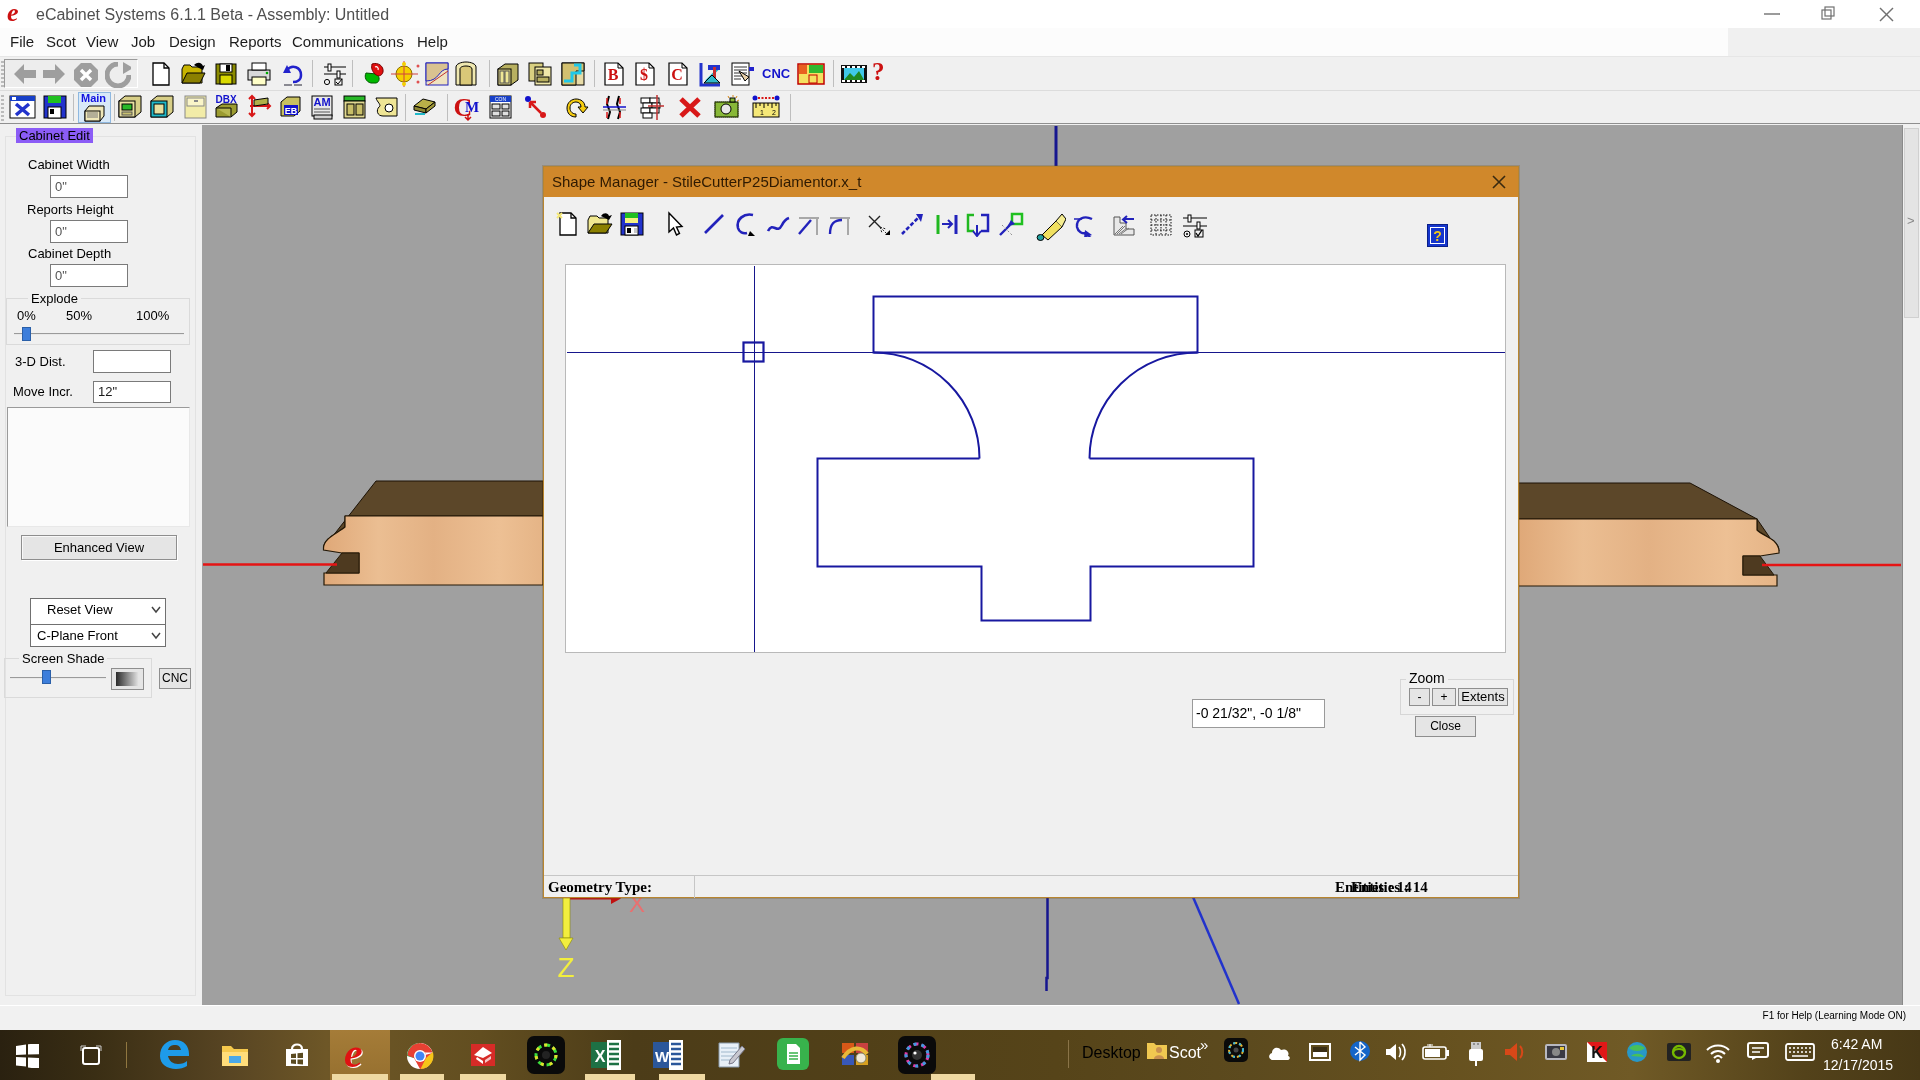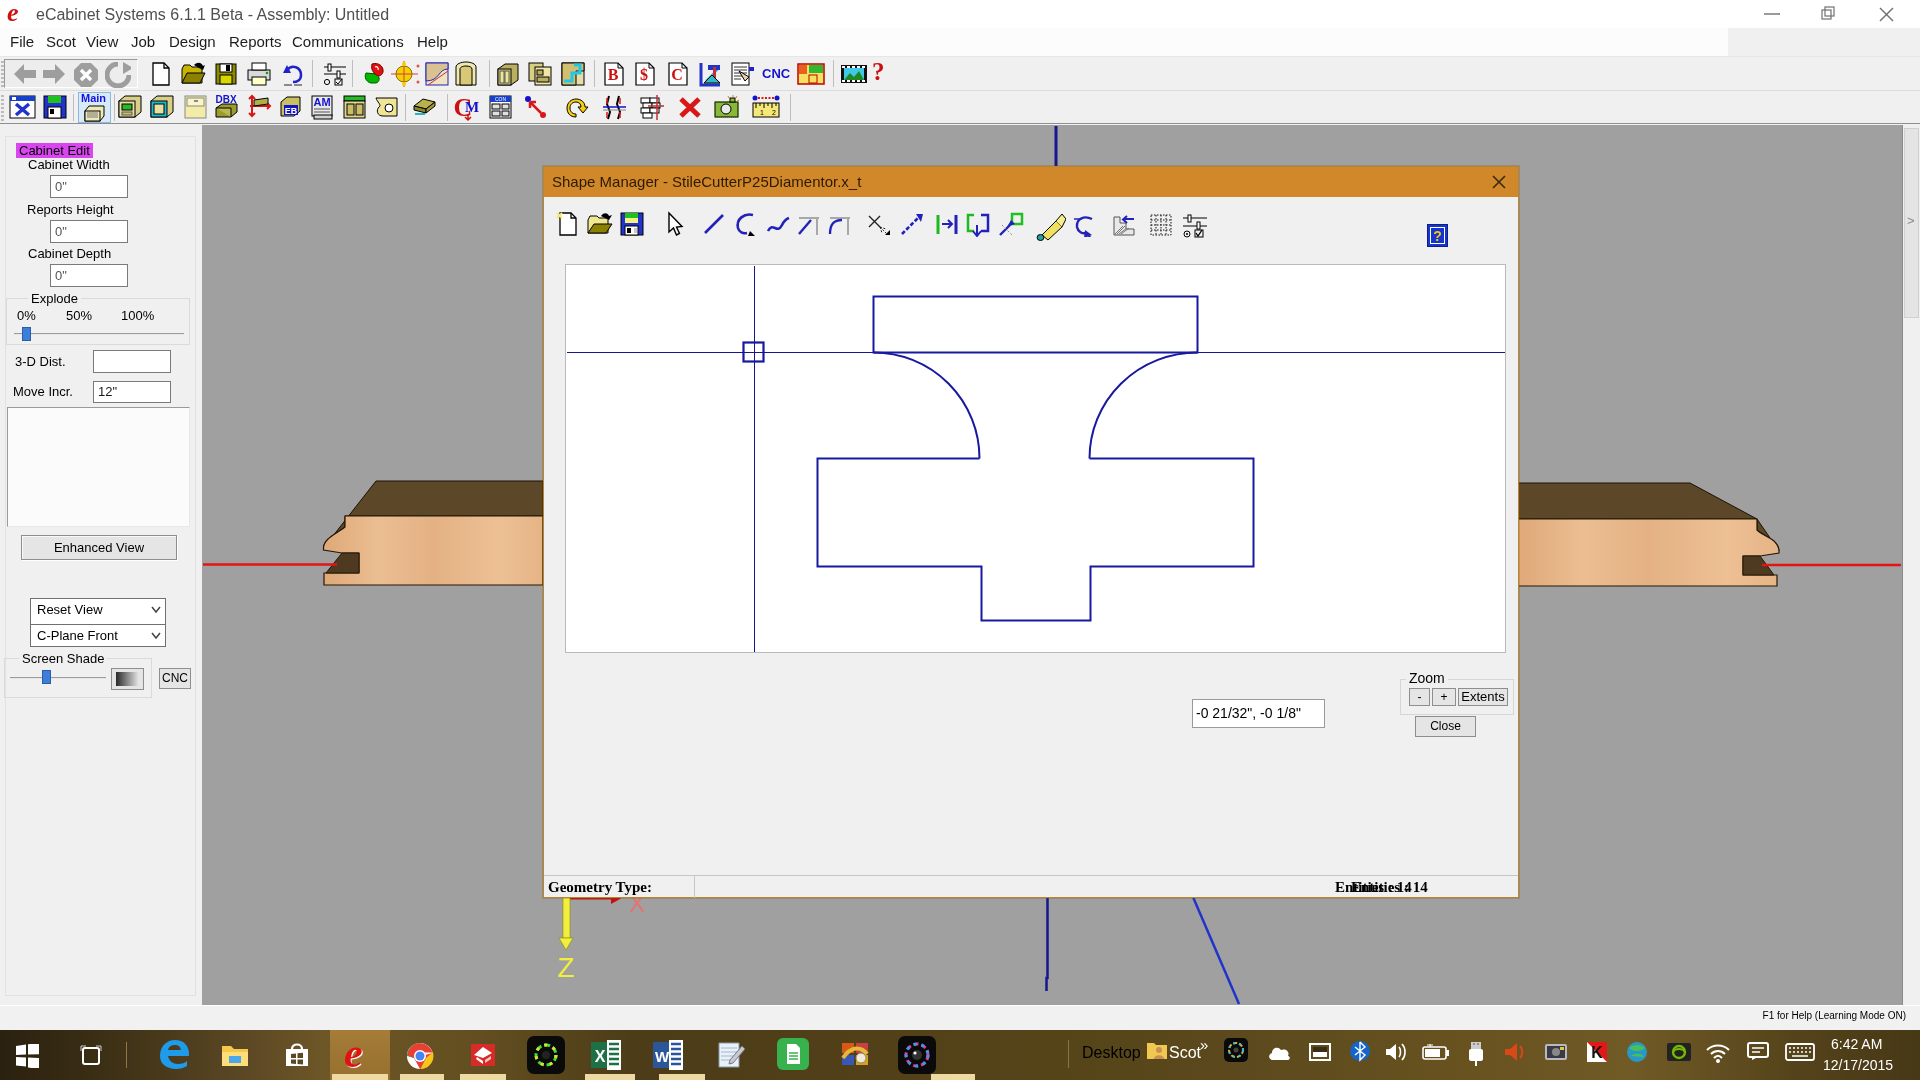--- a/index.html
+++ b/index.html
@@ -336,41 +336,41 @@
         <text x="9" y="21" font-size="7" fill="#000">1</text>
         <text x="21" y="21" font-size="7" fill="#000">2</text>
         <circle cx="4" cy="4" r="2.5" fill="#1212CC"></circle>
         <circle cx="26" cy="4" r="2.5" fill="#1212CC"></circle>
         <path d="M7 4 H23" stroke="#D81818" stroke-width="2" stroke-dasharray="2 1.5"></path>
       </svg>
       <div class="vsep1" style="left:790px"></div>
     </div>
 <div id="leftpanel">
 <div class="gb" style="left:5px;top:11px;width:191px;height:860px;border-color:#E2E2E2"></div>
-<div class="lbl" style="left:16px;top:18px;background:#d946ef;padding:0 3px">Cabinet Edit</div>
+<div class="lbl" style="left:16px;top:3px;background:#8b5cf6;padding:0 3px">Cabinet Edit</div>
 <div class="lbl" style="left:28px;top:32px">Cabinet Width</div>
 <div class="inp" style="left:50px;top:50px;width:78px;height:23px;line-height:21px;color:#555">0"</div>
 <div class="lbl" style="left:27px;top:77px">Reports Height</div>
 <div class="inp" style="left:50px;top:95px;width:78px;height:23px;line-height:21px;color:#555">0"</div>
 <div class="lbl" style="left:28px;top:121px">Cabinet Depth</div>
 <div class="inp" style="left:50px;top:139px;width:78px;height:23px;line-height:21px;color:#555">0"</div>
 <div class="gb" style="left:6px;top:173px;width:184px;height:47px;border-color:#DADADA"></div>
 <div class="lbl" style="left:28px;top:166px;background:#F0F0F0;padding:0 3px">Explode</div>
 <div class="lbl" style="left:17px;top:183px">0%</div>
 <div class="lbl" style="left:66px;top:183px">50%</div>
-<div class="lbl" style="left:121px;top:183px">100%</div>
+<div class="lbl" style="left:136px;top:183px">100%</div>
 <div class="track" style="left:14px;top:208px;width:170px"></div>
 <div class="thumb" style="left:22px;top:202px"></div>
 <div class="lbl" style="left:15px;top:229px">3-D Dist.</div>
 <div class="inp" style="left:93px;top:225px;width:78px;height:23px"></div>
 <div class="lbl" style="left:13px;top:259px">Move Incr.</div>
 <div class="inp" style="left:93px;top:256px;width:78px;height:22px;line-height:20px">12"</div>
 <div class="abs" style="left:7px;top:282px;width:183px;height:120px;background:#FBFBFB;border:1px solid #9A9A9A;border-bottom-color:#E8E8E8;border-right-color:#E8E8E8"></div>
 <div class="btn" style="left:21px;top:410px;width:156px;height:25px;line-height:23px;box-shadow:1px 1px 0 #fff,inset 1px 1px 0 #F8F8F8">Enhanced View</div>
-<div class="combo" style="left:30px;top:473px;width:136px;height:29px;line-height:21px;padding-left:6px">Reset View<svg class="abs" style="right:4px;top:7px" width="10" height="8" viewBox="0 0 10 8">
+<div class="combo" style="left:30px;top:473px;width:136px;height:29px;line-height:21px;padding-left:16px">Reset View<svg class="abs" style="right:4px;top:7px" width="10" height="8" viewBox="0 0 10 8">
           <path d="M1 1 L5 6 L9 1" fill="none" stroke="#444" stroke-width="1.5"></path>
         </svg></div>
 <div class="combo" style="left:30px;top:499px;width:136px;height:23px;line-height:21px;padding-left:6px">C-Plane Front<svg class="abs" style="right:4px;top:7px" width="10" height="8" viewBox="0 0 10 8">
           <path d="M1 1 L5 6 L9 1" fill="none" stroke="#444" stroke-width="1.5"></path>
         </svg></div>
 <div class="gb" style="left:4px;top:533px;width:148px;height:40px;border-color:#DADADA"></div>
 <div class="lbl" style="left:19px;top:526px;background:#F0F0F0;padding:0 3px">Screen Shade</div>
 <div class="track" style="left:10px;top:552px;width:96px"></div>
 <div class="thumb" style="left:42px;top:545px"></div>
 <div class="btn" style="left:111px;top:543px;width:33px;height:22px"></div>

